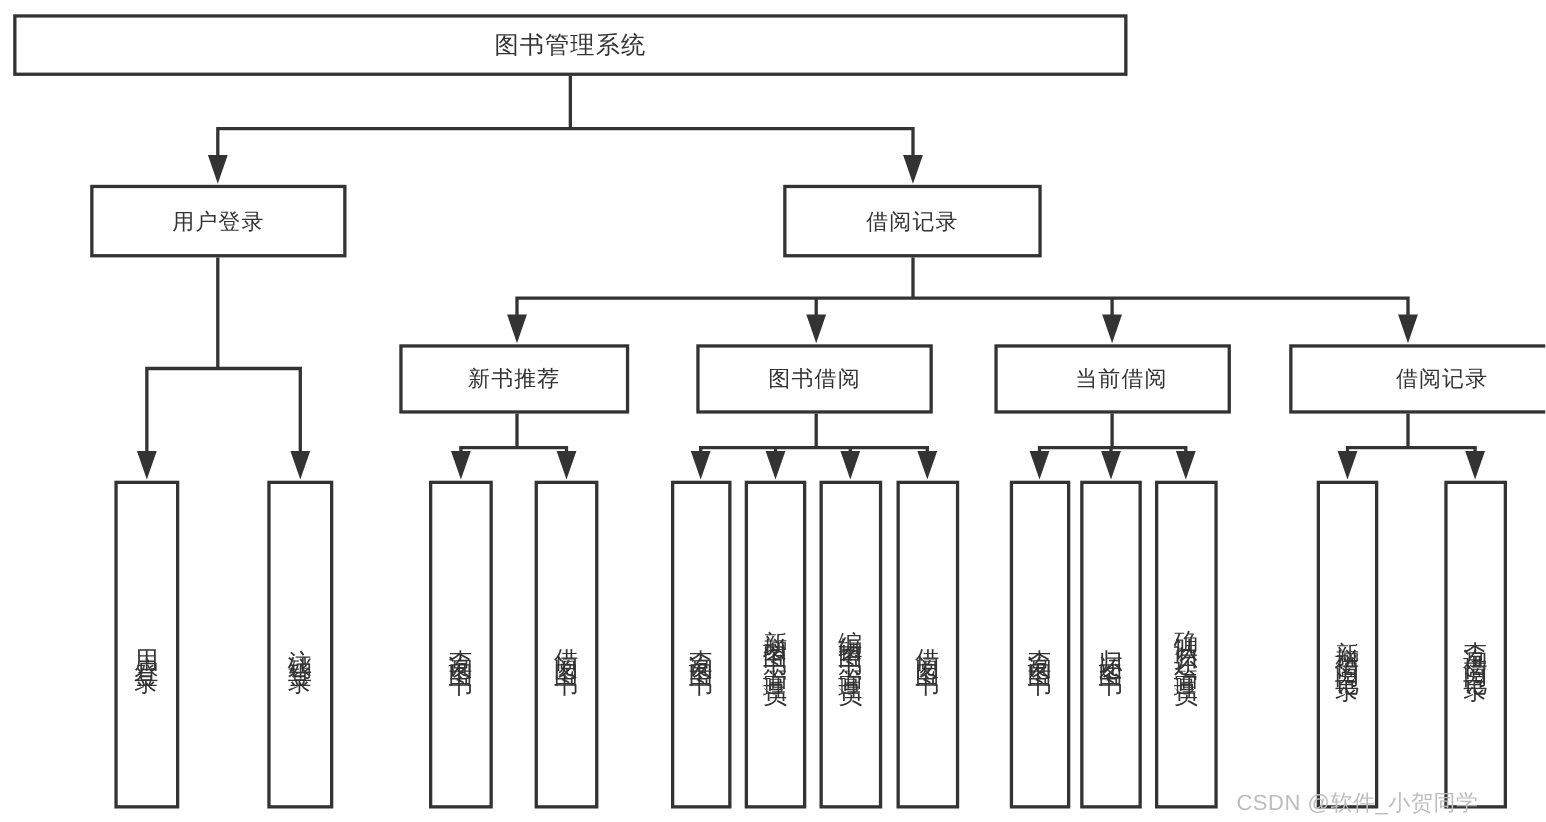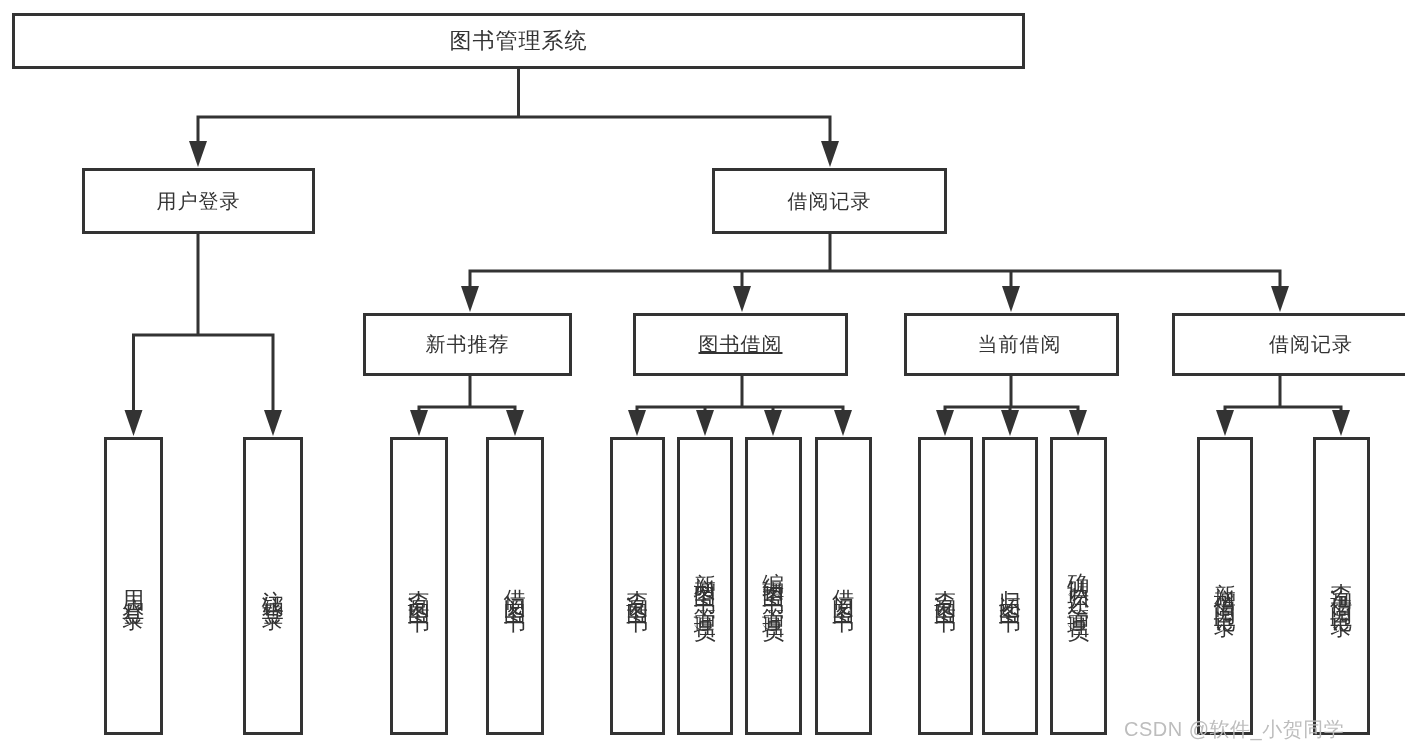--- a/index.html
+++ b/index.html
@@ -126,21 +126,21 @@
     <polygon points="1216,410 1234,410 1225,436"></polygon>
     <polygon points="1332,410 1350,410 1341,436"></polygon>
   </svg>
 
   <div class="box root-box" style="left:12px; top:13px; width:1013px; height:56px;">图书管理系统</div>
 
   <div class="box h-box" style="left:82px; top:168px; width:233px; height:66px;">用户登录</div>
   <div class="box h-box" style="left:712px; top:168px; width:235px; height:66px;">借阅记录</div>
 
   <div class="box h-box" style="left:363px; top:313px; width:209px; height:63px;">新书推荐</div>
-  <div class="box h-box" style="left:633px; top:313px; width:215px; height:63px;text-decoration:underline;">图书借阅</div>
+  <div class="box h-box" style="left:633px; top:313px; width:215px; height:63px;">图书借阅</div>
   <div class="box h-box" style="left:904px; top:313px; width:215px; height:63px;padding-left:16px;">当前借阅</div>
   <div class="box h-box" style="left:1172px; top:313px; width:246px; height:63px;padding-left:32px;">借阅记录</div>
 
   <div class="box leaf" style="left:104px; top:437px; width:59px; height:298px;">
     <span>用户登录</span>
   </div>
   <div class="box leaf" style="left:243px; top:437px; width:60px; height:298px;">
     <span>注销登录</span>
   </div>
 

